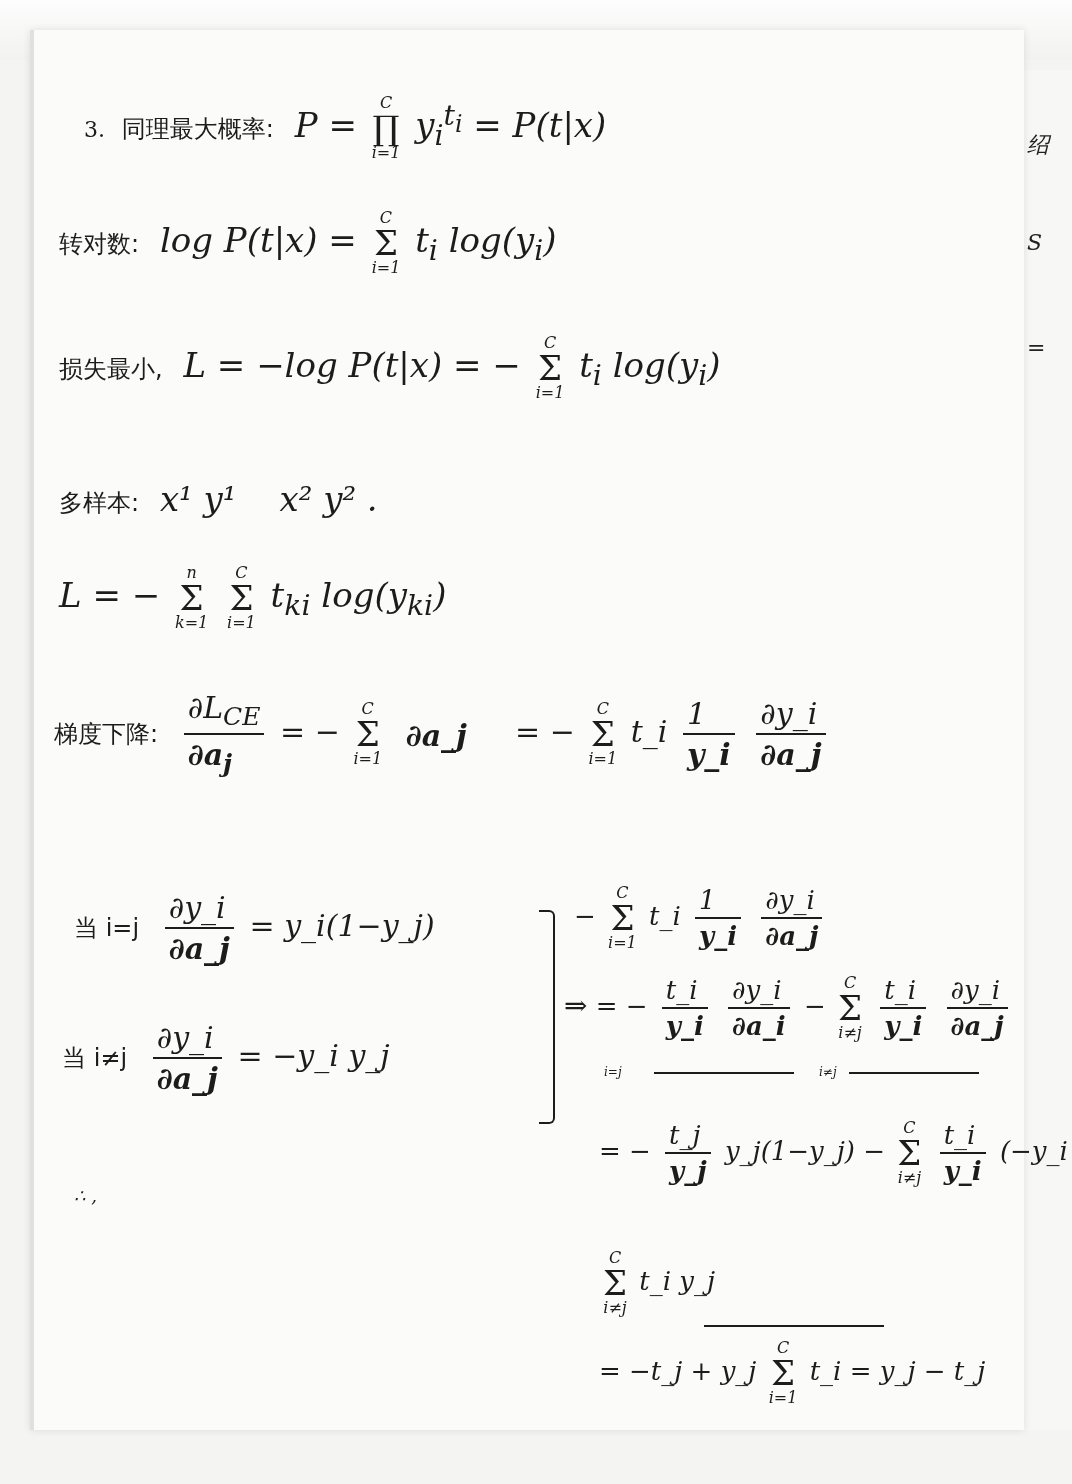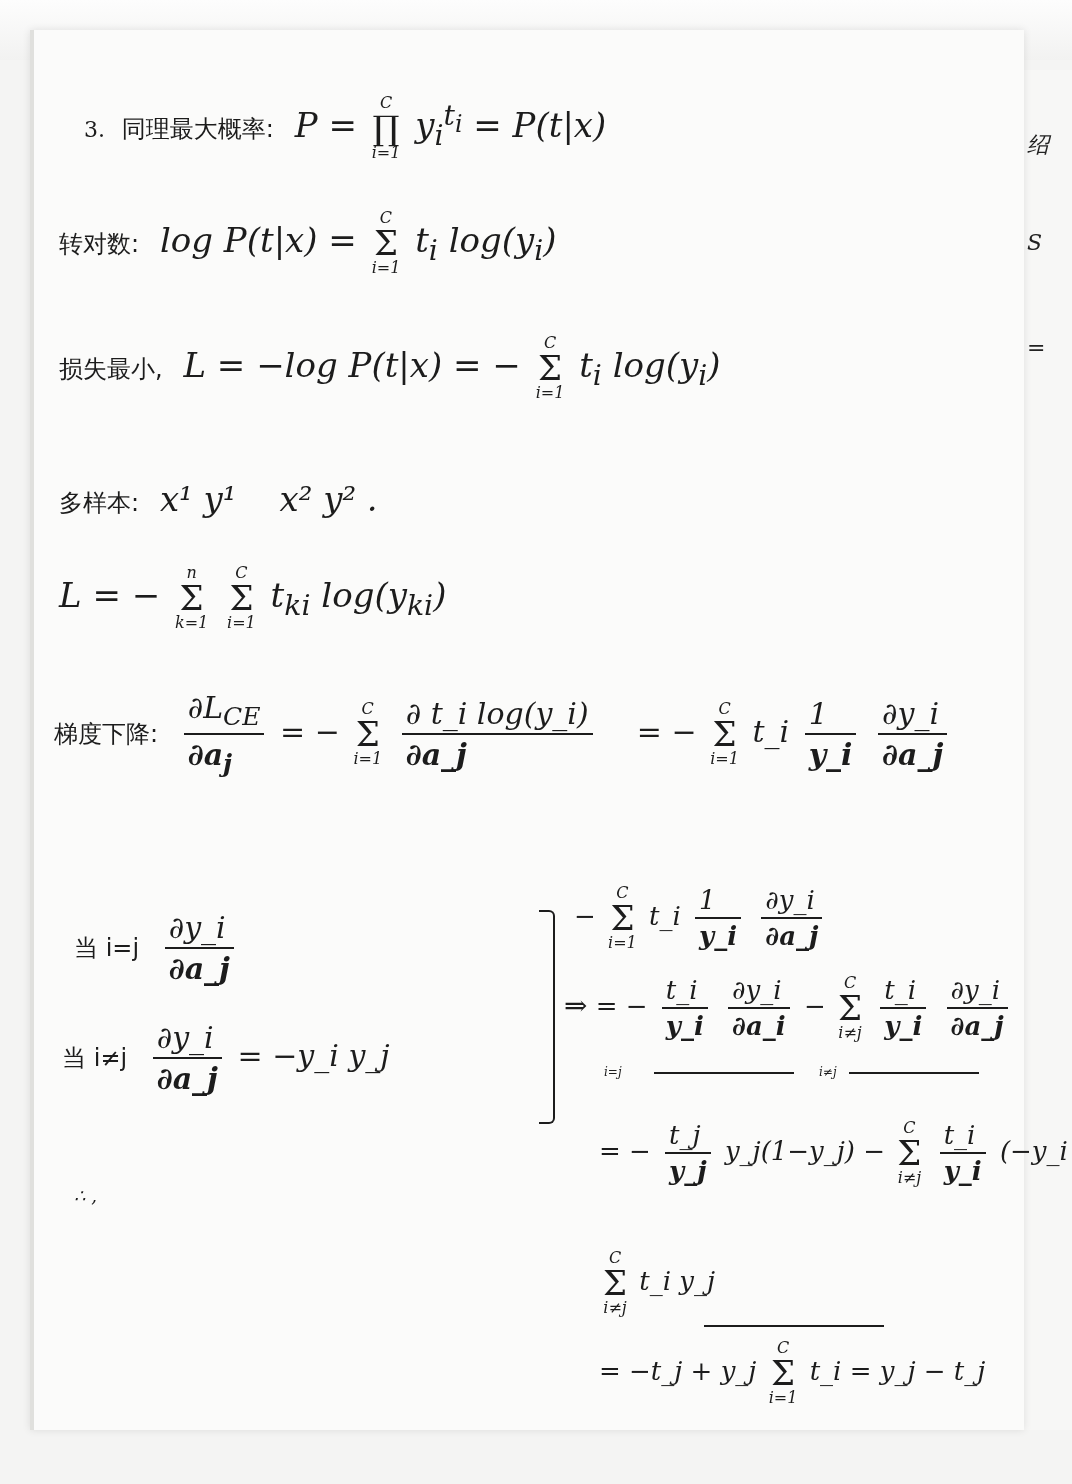--- a/index.html
+++ b/index.html
@@ -125,47 +125,47 @@
       <span class="n"><span>∂L</span><sub>CE</sub></span>
       <span class="d"><span>∂a</span><sub>j</sub></span>
     </span>
     <span>= −</span>
     <span class="op">
       <span class="top">C</span>
       <span class="sym">Σ</span>
       <span class="bot">i=1</span>
     </span>
     <span class="frac">
-      <span class="n">∂ t_i log(y_i)</span>
       <span class="d">∂a_j</span>
     </span>
     &nbsp;&nbsp;
     <span>= −</span>
     <span class="op">
       <span class="top">C</span>
       <span class="sym">Σ</span>
       <span class="bot">i=1</span>
     </span>
     <span>t_i</span>
     <span class="frac">
       <span class="n">1</span>
       <span class="d">y_i</span>
     </span>
     <span class="frac">
       <span class="n">∂y_i</span>
       <span class="d">∂a_j</span>
     </span>
   </div>
 
-  <div class="line med" style="left:40px; top:880px;">
+  <div class="line med" style="left:40px; top:860px;">
     <span class="label">当 i=j</span>
     <span class="frac">
       <span class="n">∂y_i</span>
       <span class="d">∂a_j</span>
     </span>
+    <span>= y_i(1−y_j)</span>
   </div>
 
   <div class="line med" style="left:28px; top:990px;">
     <span class="label">当 i≠j</span>
     <span class="frac">
       <span class="n">∂y_i</span>
       <span class="d">∂a_j</span>
     </span>
     <span>= −y_i y_j</span>
   </div>

